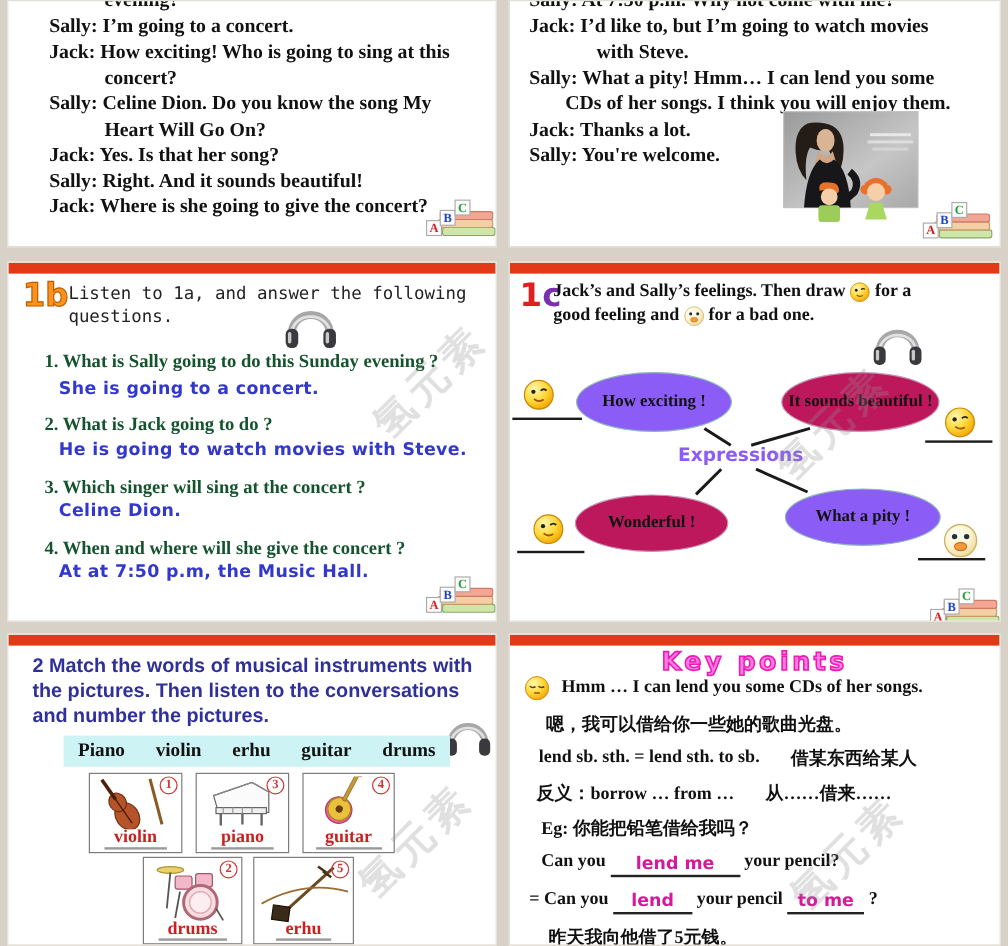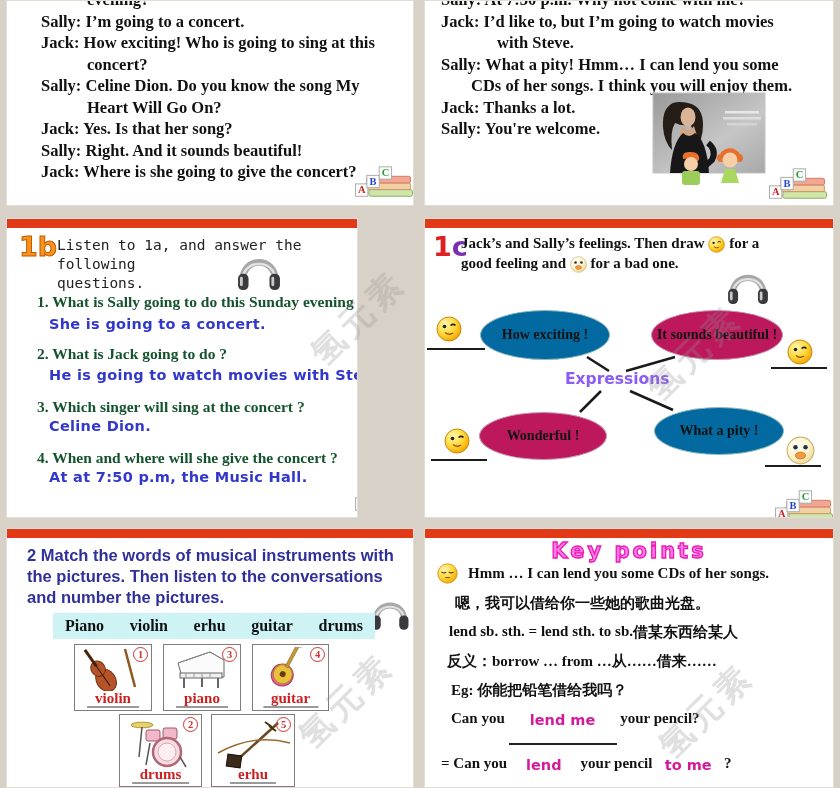--- a/index.html
+++ b/index.html
@@ -4,21 +4,21 @@
 <style>
   * { margin:0; padding:0; box-sizing:border-box; }
   html,body { width:840px; height:788px; }
   body {
     position:relative; background:#d8d1c7; overflow:hidden;
     font-family:"Liberation Serif", serif; color:#111;
   }
   .panel { position:absolute; background:#fff; border:1px solid #e2ded6; overflow:hidden; }
   #p1 { left:6px;  top:0;     width:408px; height:206px; }
   #p2 { left:424px; top:0;    width:410px; height:206px; }
-  #p3 { left:6px;  top:218px; width:352px; height:300px; }
+  #p3 { left:6px;  top:218px; width:408px; height:300px; }
   #p4 { left:424px; top:218px; width:410px; height:300px; }
   #p5 { left:6px;  top:528px; width:408px; height:260px; }
   #p6 { left:424px; top:528px; width:410px; height:260px; }
   .redbar { position:absolute; left:0; top:0; right:0; height:9px; background:#e23917; }
 
   
   .dlg { position:absolute; left:0; right:0; top:0; font-weight:bold; font-size:16.5px; line-height:21.5px; }
   .dlg .ln { padding-left:34px; white-space:nowrap; }
   #p1 .ln.part { padding-left:80px; margin-top:-12px; }
   #p1 .ln.cont { padding-left:80px; }
@@ -48,21 +48,21 @@
        color:#3338cc; padding-left:12px; letter-spacing:0.3px; white-space:nowrap; }
 
   
   .tag1c { position:absolute; left:8px; top:12px; font-family:"DejaVu Sans",sans-serif;
            font-weight:bold; font-size:27px; }
   .tag1c .n1 { color:#e02020; } .tag1c .nc { color:#7a2fb0; }
   .instr4 { position:absolute; left:36px; top:15px; width:372px;
             font-weight:bold; font-size:15px; line-height:19.5px; }
   .bub { position:absolute; border-radius:50%; display:flex; align-items:center;
          justify-content:center; font-weight:bold; font-size:14px; white-space:nowrap; }
-  .bub.cyan { background:#0369a1; border:1px solid #8fb9b9; }
+  .bub.cyan { background:#8b5cf6; border:1px solid #8fb9b9; }
   .bub.pink { background:#be185d; border:1px solid #c495b4; }
   .expr { position:absolute; left:140px; top:151px; width:104px; text-align:center;
           font-family:"DejaVu Sans",sans-serif; font-weight:bold; font-size:15.5px; color:#8b5cf6; }
   .uline { position:absolute; height:2px; background:#1c1c1c; }
   .dgm-face { position:absolute; width:26px; height:26px; }
 
   
   .instr5 { position:absolute; left:20px; top:16px; font-family:"Liberation Sans",sans-serif;
             font-weight:bold; font-size:16.5px; line-height:21px; color:#30309a; }
   .wordbank { position:absolute; left:46px; top:84px; width:322px; height:26px;
@@ -80,24 +80,24 @@
   .inst-art { position:absolute; left:2px; top:2px; }
 
   
   .kp-title { position:absolute; left:0; right:0; top:10px; text-align:center;
               font-family:"DejaVu Sans",sans-serif; font-weight:bold; font-size:21px;
               letter-spacing:3px; color:#ff7ce0; -webkit-text-stroke:1.3px #ec18b8; }
   .kp-body { position:absolute; left:20px; top:34px; right:4px;
              font-weight:bold; font-size:15px; }
   .kp-line { margin-bottom:10px; white-space:nowrap; }
   .kp-flex { display:flex; align-items:center; gap:10px; }
-  .kp-pair { display:flex; }
+  .kp-pair { display:flex; gap:26px; }
   .blank { display:inline-block; border-bottom:2px solid #222; text-align:center;
            color:#d6189b; font-family:"DejaVu Sans",sans-serif; font-weight:bold;
-           font-size:14.5px; line-height:1.05; padding-bottom:15px; vertical-align:-2px; }
+           font-size:14.5px; line-height:1.05; padding-bottom:1px; vertical-align:-2px; }
 
   .wm { position:absolute; color:rgba(145,145,145,0.28); font-family:"DejaVu Sans",sans-serif;
         font-weight:bold; font-size:34px; letter-spacing:5px; transform:rotate(-45deg);
         pointer-events:none; z-index:30; }
 </style>
 </head>
 <body>
 
 <svg width="0" height="0" style="position:absolute">
   <defs>

